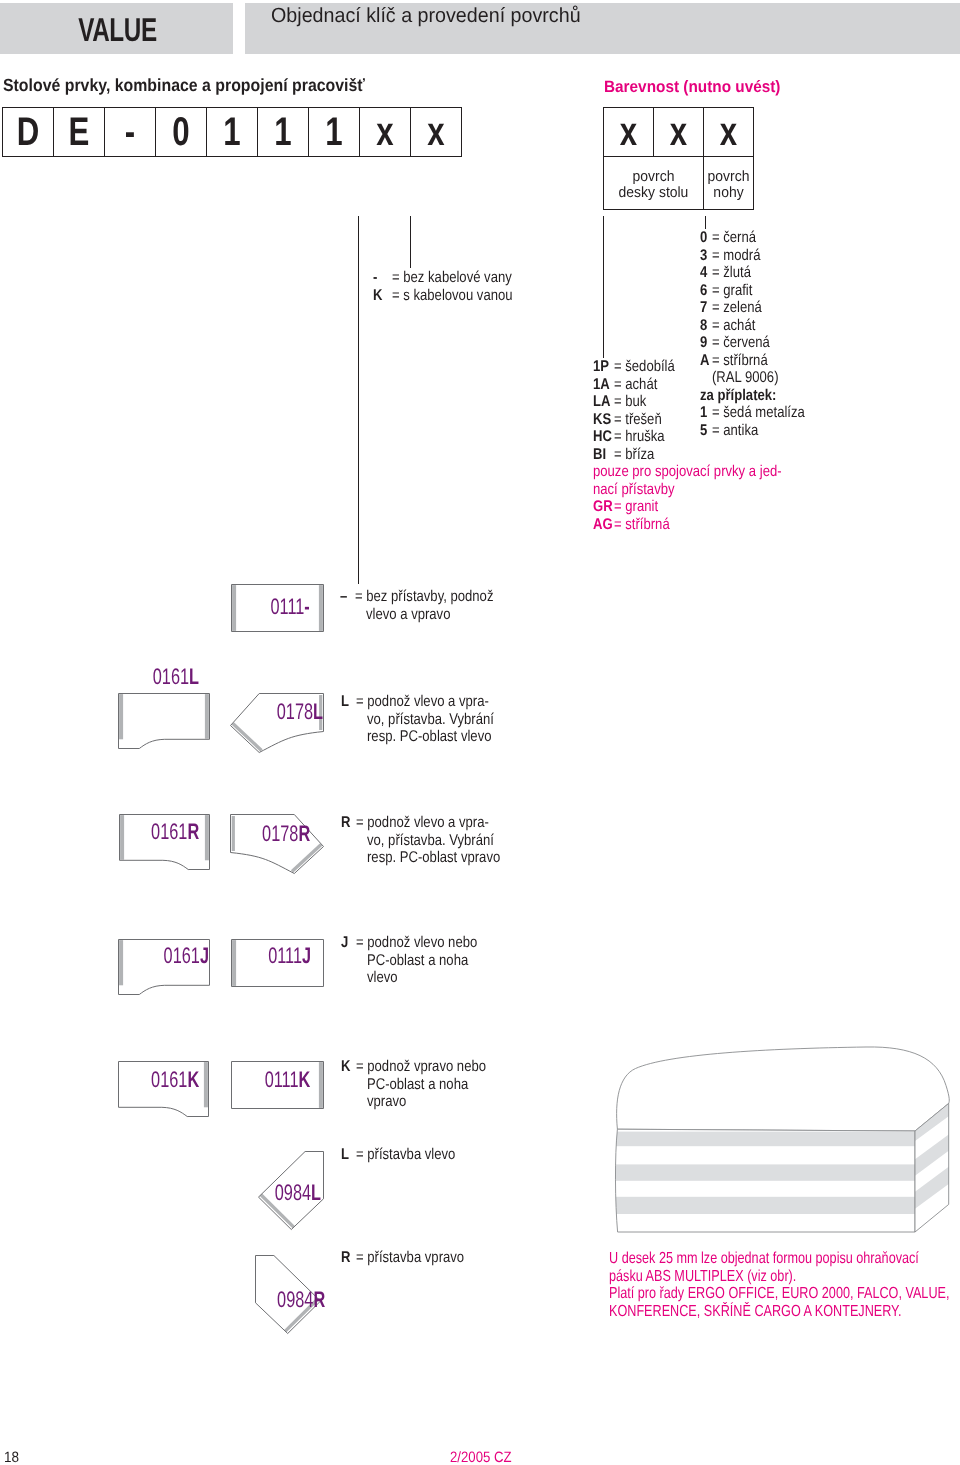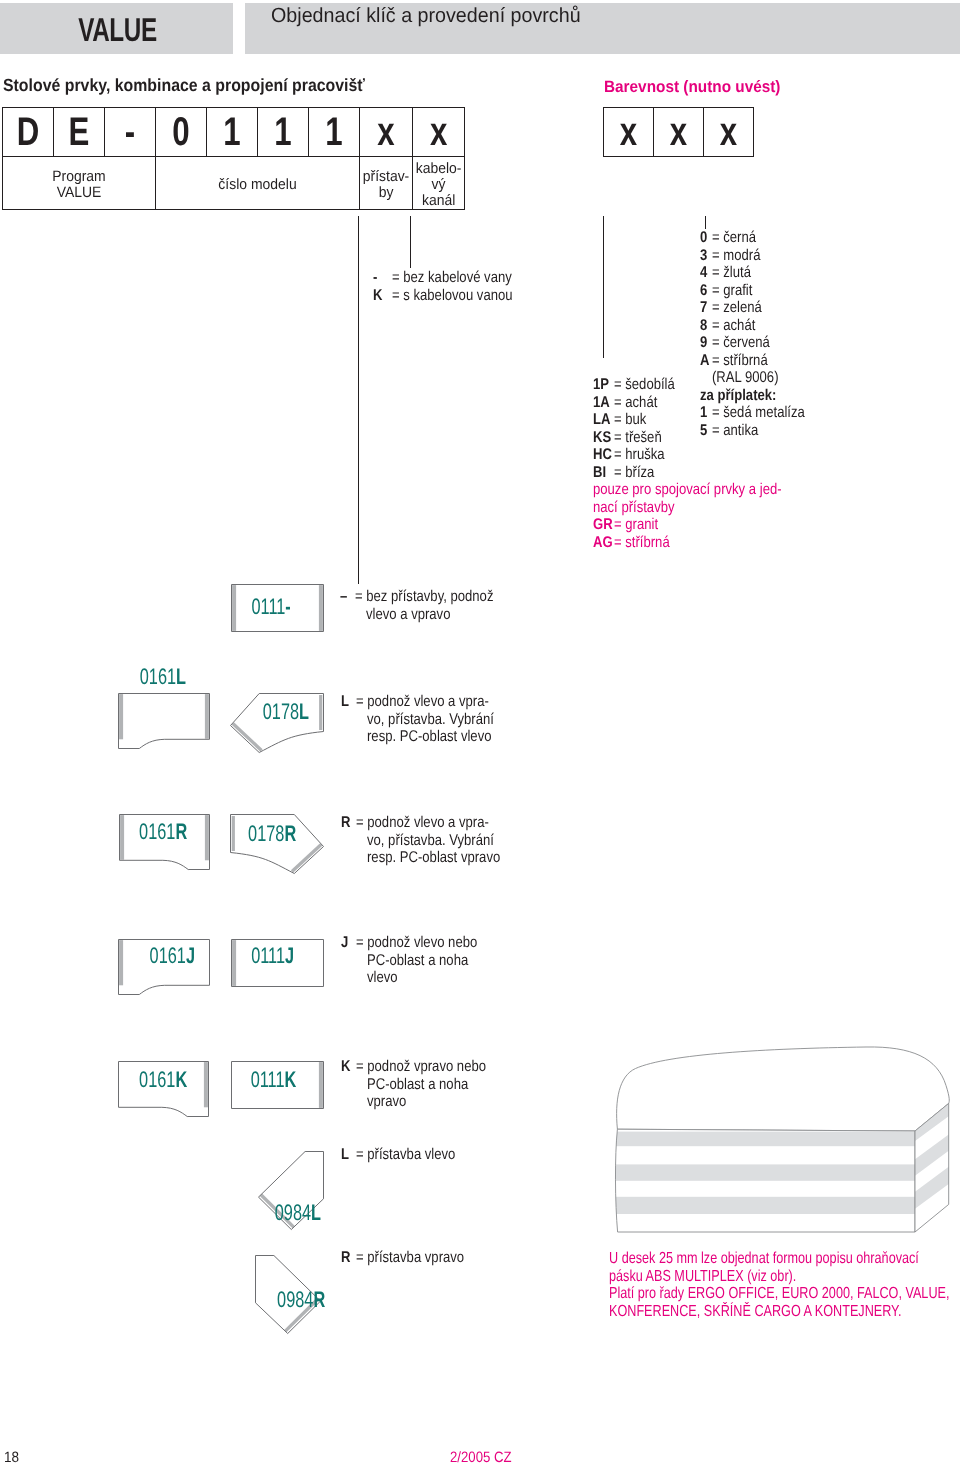--- a/index.html
+++ b/index.html
@@ -62,22 +62,22 @@
 
   
   .rowdesc { position:absolute; font-size:15.5px; line-height:17.5px; color:#231f20;
              white-space:nowrap; }
   .rowdesc .rk { position:absolute; left:0; top:0; font-weight:bold;
                  transform:scaleX(.845); transform-origin:left center; }
   .rowdesc .rv { display:block; margin-left:14.5px; }
   .rowdesc .rv > span { display:block; transform:scaleX(.845); transform-origin:left center; }
   .rowdesc .rv > span.cont { margin-left:11.5px; }
   .shape { position:absolute; }
-  .codelabel { position:absolute; font-size:22.5px; line-height:22.5px; color:#0f766e;
-               text-align:center; white-space:nowrap; }
+  .codelabel { position:absolute; font-size:22.5px; line-height:22.5px; color:#701a75;
+               text-align:right; white-space:nowrap; }
   .codelabel > span { display:inline-block; }
   .codelabel .inner { display:inline-block; transform:scaleX(.725); transform-origin:center; }
   .codelabel .sfx { font-weight:bold; }
 
   
   #note { font-size:16px; line-height:17.5px; color:#e5007d; white-space:nowrap; }
   #note > div { transform:scaleX(.79); transform-origin:left center; }
 
   
   #pageno { left:4px; top:1449px; font-size:15px; color:#231f20;
@@ -126,68 +126,60 @@
           <td class="code cw">
             <span>1</span>
           </td>
           <td class="code cw">
             <span>x</span>
           </td>
           <td class="code cw">
             <span>x</span>
           </td>
         </tr>
-        <tr>
-          <td class="lbl" colspan="3">
-            <span>Program</span>
-            <span>VALUE</span>
-          </td>
-          <td class="lbl" colspan="4">
-            <span>číslo modelu</span>
-          </td>
-          <td class="lbl" colspan="1">
-            <span>přístav-</span>
-            <span>by</span>
-          </td>
-          <td class="lbl" colspan="1">
-            <span>kabelo-</span>
-            <span>vý</span>
-            <span>kanál</span>
-          </td>
-        </tr>
       </tbody>
     </table>
   <table class="abs codetable" id="tbl-right">
       <tbody>
         <tr>
           <td class="code cwr">
             <span>x</span>
           </td>
           <td class="code cwr">
             <span>x</span>
           </td>
           <td class="code cwr">
             <span>x</span>
           </td>
         </tr>
+        <tr>
+          <td class="lbl" colspan="2">
+            <span>povrch</span>
+            <span>desky stolu</span>
+          </td>
+          <td class="lbl" colspan="1">
+            <span>povrch</span>
+            <span>nohy</span>
+          </td>
+        </tr>
       </tbody>
     </table>
 
   <div class="vline" style="left:358px;top:216px;height:368px"></div>
   <div class="vline" style="left:410px;top:216px;height:52px"></div>
   <div class="vline" style="left:603px;top:216px;height:142px"></div>
   <div class="vline" style="left:705px;top:216px;height:13px"></div>
 
   <div class="abs legend dl" id="lg-cable" style="left:373px;top:269px;grid-template-columns:19px auto">
       <div class="k">-</div>
       <div class="v">= bez kabelové vany</div>
       <div class="k">K</div>
       <div class="v">= s kabelovou vanou</div>
     </div>
-  <div class="abs legend dl" id="lg-desk" style="left:593px;top:376px;grid-template-columns:21px auto">
+  <div class="abs legend dl" id="lg-desk" style="left:593px;top:358px;grid-template-columns:21px auto">
       <div class="k">1P</div>
       <div class="v">= šedobílá</div>
       <div class="k">1A</div>
       <div class="v">= achát</div>
       <div class="k">LA</div>
       <div class="v">= buk</div>
       <div class="k">KS</div>
       <div class="v">= třešeň</div>
       <div class="k">HC</div>
       <div class="v">= hruška</div>
@@ -349,21 +341,21 @@
           <span>= přístavba vlevo</span>
         </span>
       </div>
       <svg width="71" height="84" viewBox="0 0 71 84" class="shape" style="left: 257.5px; top: 1150.5px;">
         <g>
           <path d="M47.1 0.5H65.5V47.8L33.3 78.5L0.5 46.1Z" fill="#fff" stroke="none" stroke-width="1"></path>
           <path d="M0.5 46.1L33.3 78.5" stroke="#b1b3b5" stroke-width="3.4" fill="none" transform="translate(2.4,-2.4)"></path>
           <path d="M47.1 0.5H65.5V47.8L33.3 78.5L0.5 46.1Z" fill="none" stroke="#6d6e71" stroke-width="1"></path>
         </g>
       </svg>
-      <div class="codelabel" style="left: 265px; top: 1182px; width: 65px; margin-top: 20px;"><span class="inner"><span>0984</span><span class="sfx">L</span></span></div>
+      <div class="codelabel" style="left: 265px; top: 1182px; width: 65px;"><span class="inner"><span>0984</span><span class="sfx">L</span></span></div>
       <div class="rowdesc" style="left: 341px; top: 1249px;">
         <span class="rk">R</span>
         <span class="rv">
           <span>= přístavba vpravo</span>
         </span>
       </div>
       <svg width="71" height="84" viewBox="0 0 71 84" class="shape" style="left: 254.5px; top: 1254.5px;">
         <g>
           <path d="M18.9 0.5H0.5V47.8L32.7 78.5L65.5 46.1Z" fill="#fff" stroke="none" stroke-width="1"></path>
           <path d="M65.5 46.1L32.7 78.5" stroke="#b1b3b5" stroke-width="3.4" fill="none" transform="translate(-2.4,-2.4)"></path>

